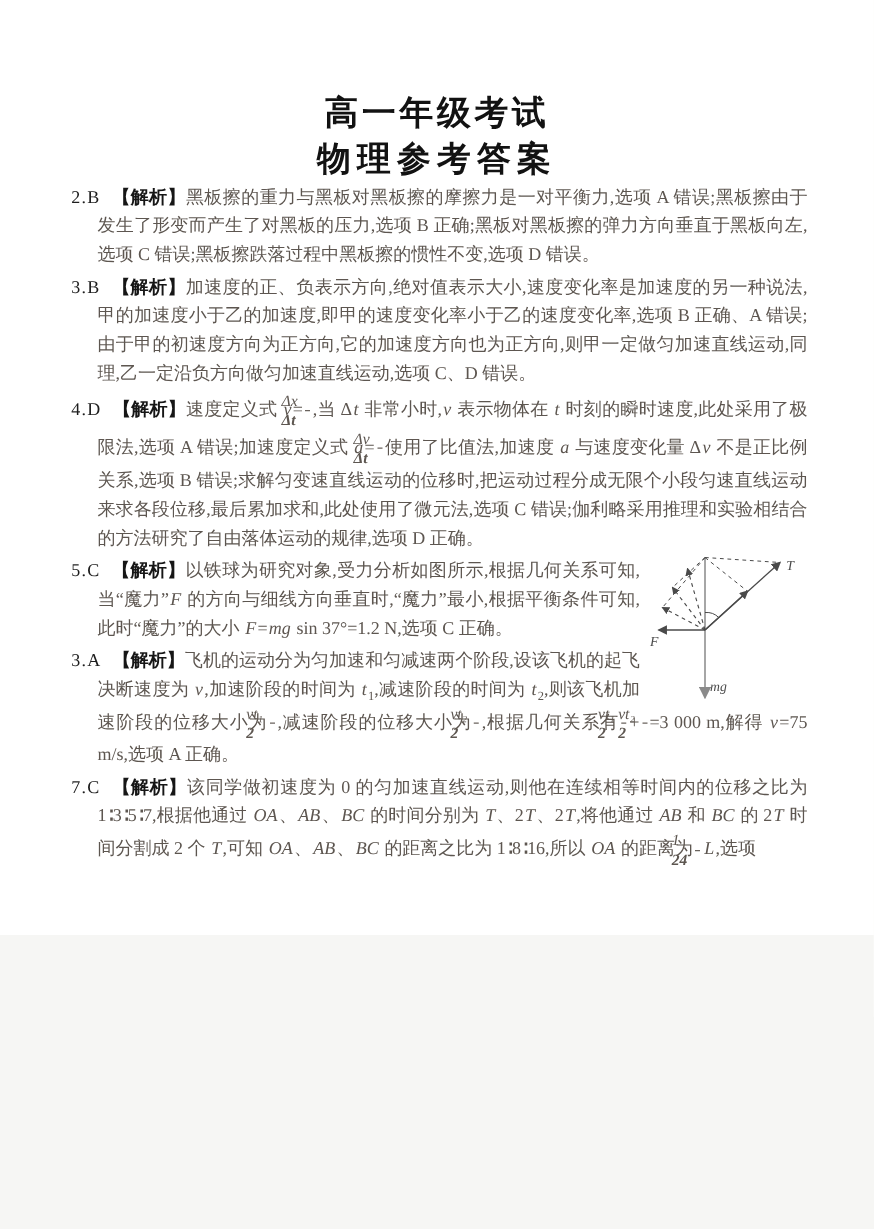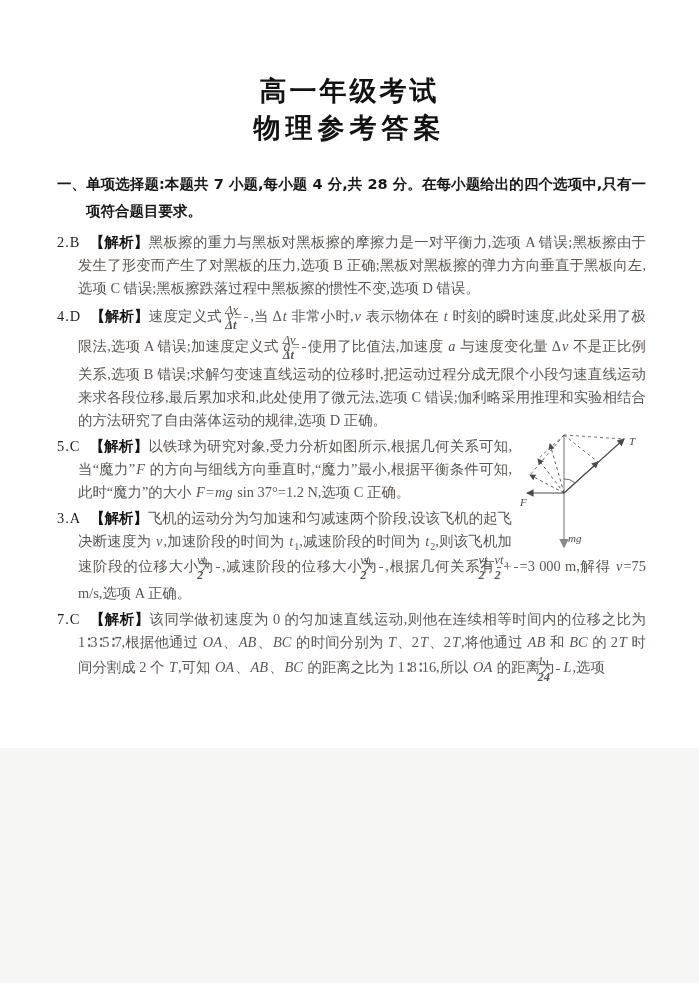--- a/index.html
+++ b/index.html
@@ -65,24 +65,24 @@
   }
 </style>
 </head>
 <body>
 
 <div class="page">
 
   <div class="title title1">高一年级考试</div>
   <div class="title title2">物理参考答案</div>
 
-  <div class="section-head"><span>一、单项选择题:</span><span>本题共 7 小题,每小题 4 分,共 28 分。在每小题给出的四个选项中,只有一项符合题目要求。</span></div>
 
   <div class="items">
       <div class="item"><span class="ans">2.B</span><span class="tag">【解析】</span><span>黑板擦的重力与黑板对黑板擦的摩擦力是一对平衡力,选项 A 错误;黑板擦由于发生了形变而产生了对黑板的压力,选项 B 正确;黑板对黑板擦的弹力方向垂直于黑板向左,选项 C 错误;黑板擦跌落过程中黑板擦的惯性不变,选项 D 错误。</span></div>
+      <div class="item"><span class="ans">3.B</span><span class="tag">【解析】</span><span>加速度的正、负表示方向,绝对值表示大小,速度变化率是加速度的另一种说法,甲的加速度小于乙的加速度,即甲的速度变化率小于乙的速度变化率,选项 B 正确、A 错误;由于甲的初速度方向为正方向,它的加速度方向也为正方向,则甲一定做匀加速直线运动,同理,乙一定沿负方向做匀加速直线运动,选项 C、D 错误。</span></div>
       <div class="item"><span class="ans">4.D</span><span class="tag">【解析】</span><span>速度定义式 <i class="v">v</i>=<span class="frac">
             <span class="fn">Δx</span>
             <span class="fd">Δt</span>
           </span>,当 Δ<i class="v">t</i> 非常小时,<i class="v">v</i> 表示物体在 <i class="v">t</i> 时刻的瞬时速度,此处采用了极限法,选项 A 错误;加速度定义式 <i class="v">a</i>=<span class="frac">
             <span class="fn">Δv</span>
             <span class="fd">Δt</span>
           </span>使用了比值法,加速度 <i class="v">a</i> 与速度变化量 Δ<i class="v">v</i> 不是正比例关系,选项 B 错误;求解匀变速直线运动的位移时,把运动过程分成无限个小段匀速直线运动来求各段位移,最后累加求和,此处使用了微元法,选项 C 错误;伽利略采用推理和实验相结合的方法研究了自由落体运动的规律,选项 D 正确。</span></div>
       <div class="item"><div class="diag-float" id="diagram-holder" style="display: block;">
     <svg width="124" height="130" viewBox="0 0 124 130">
       <defs>

